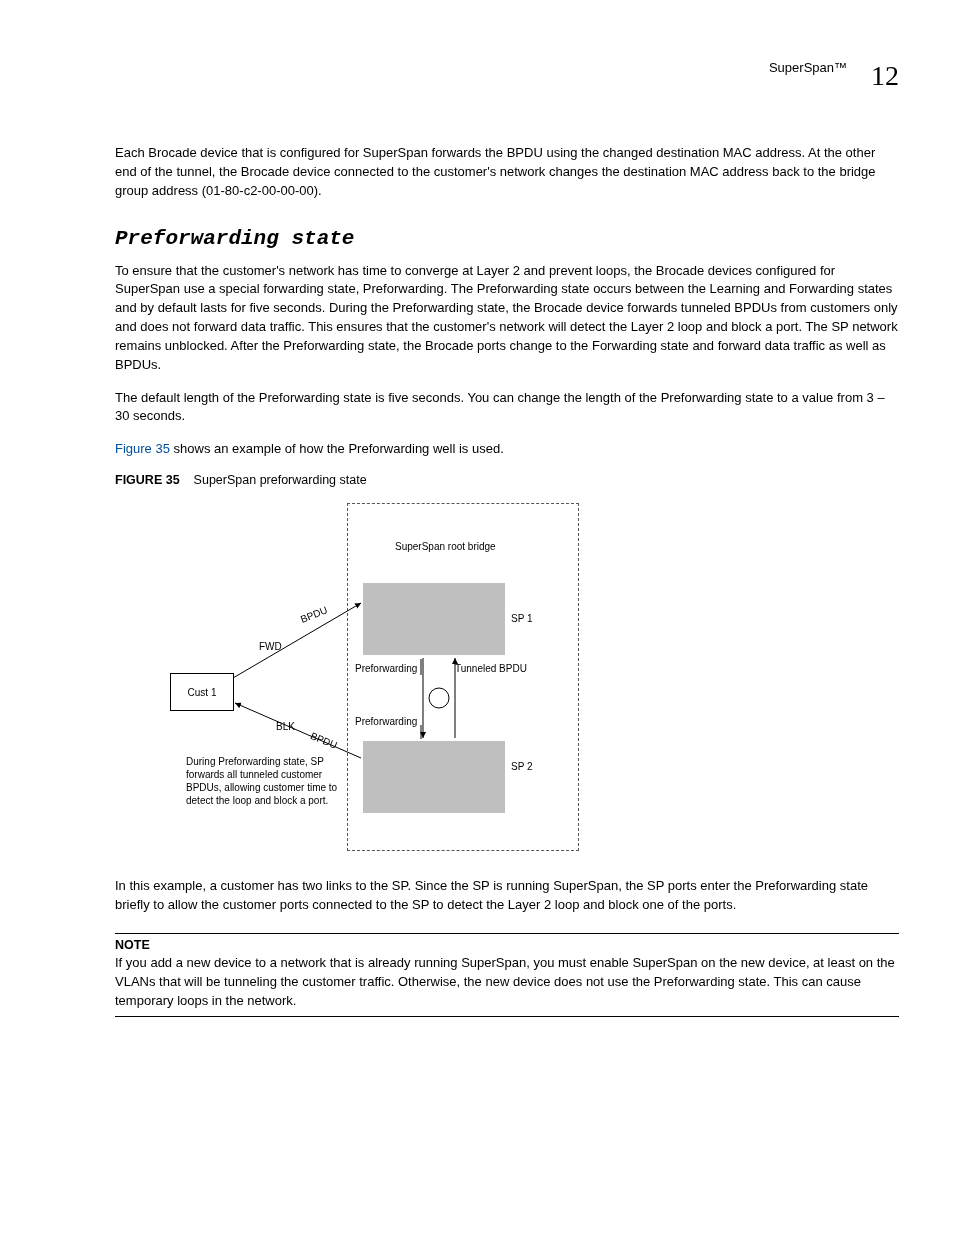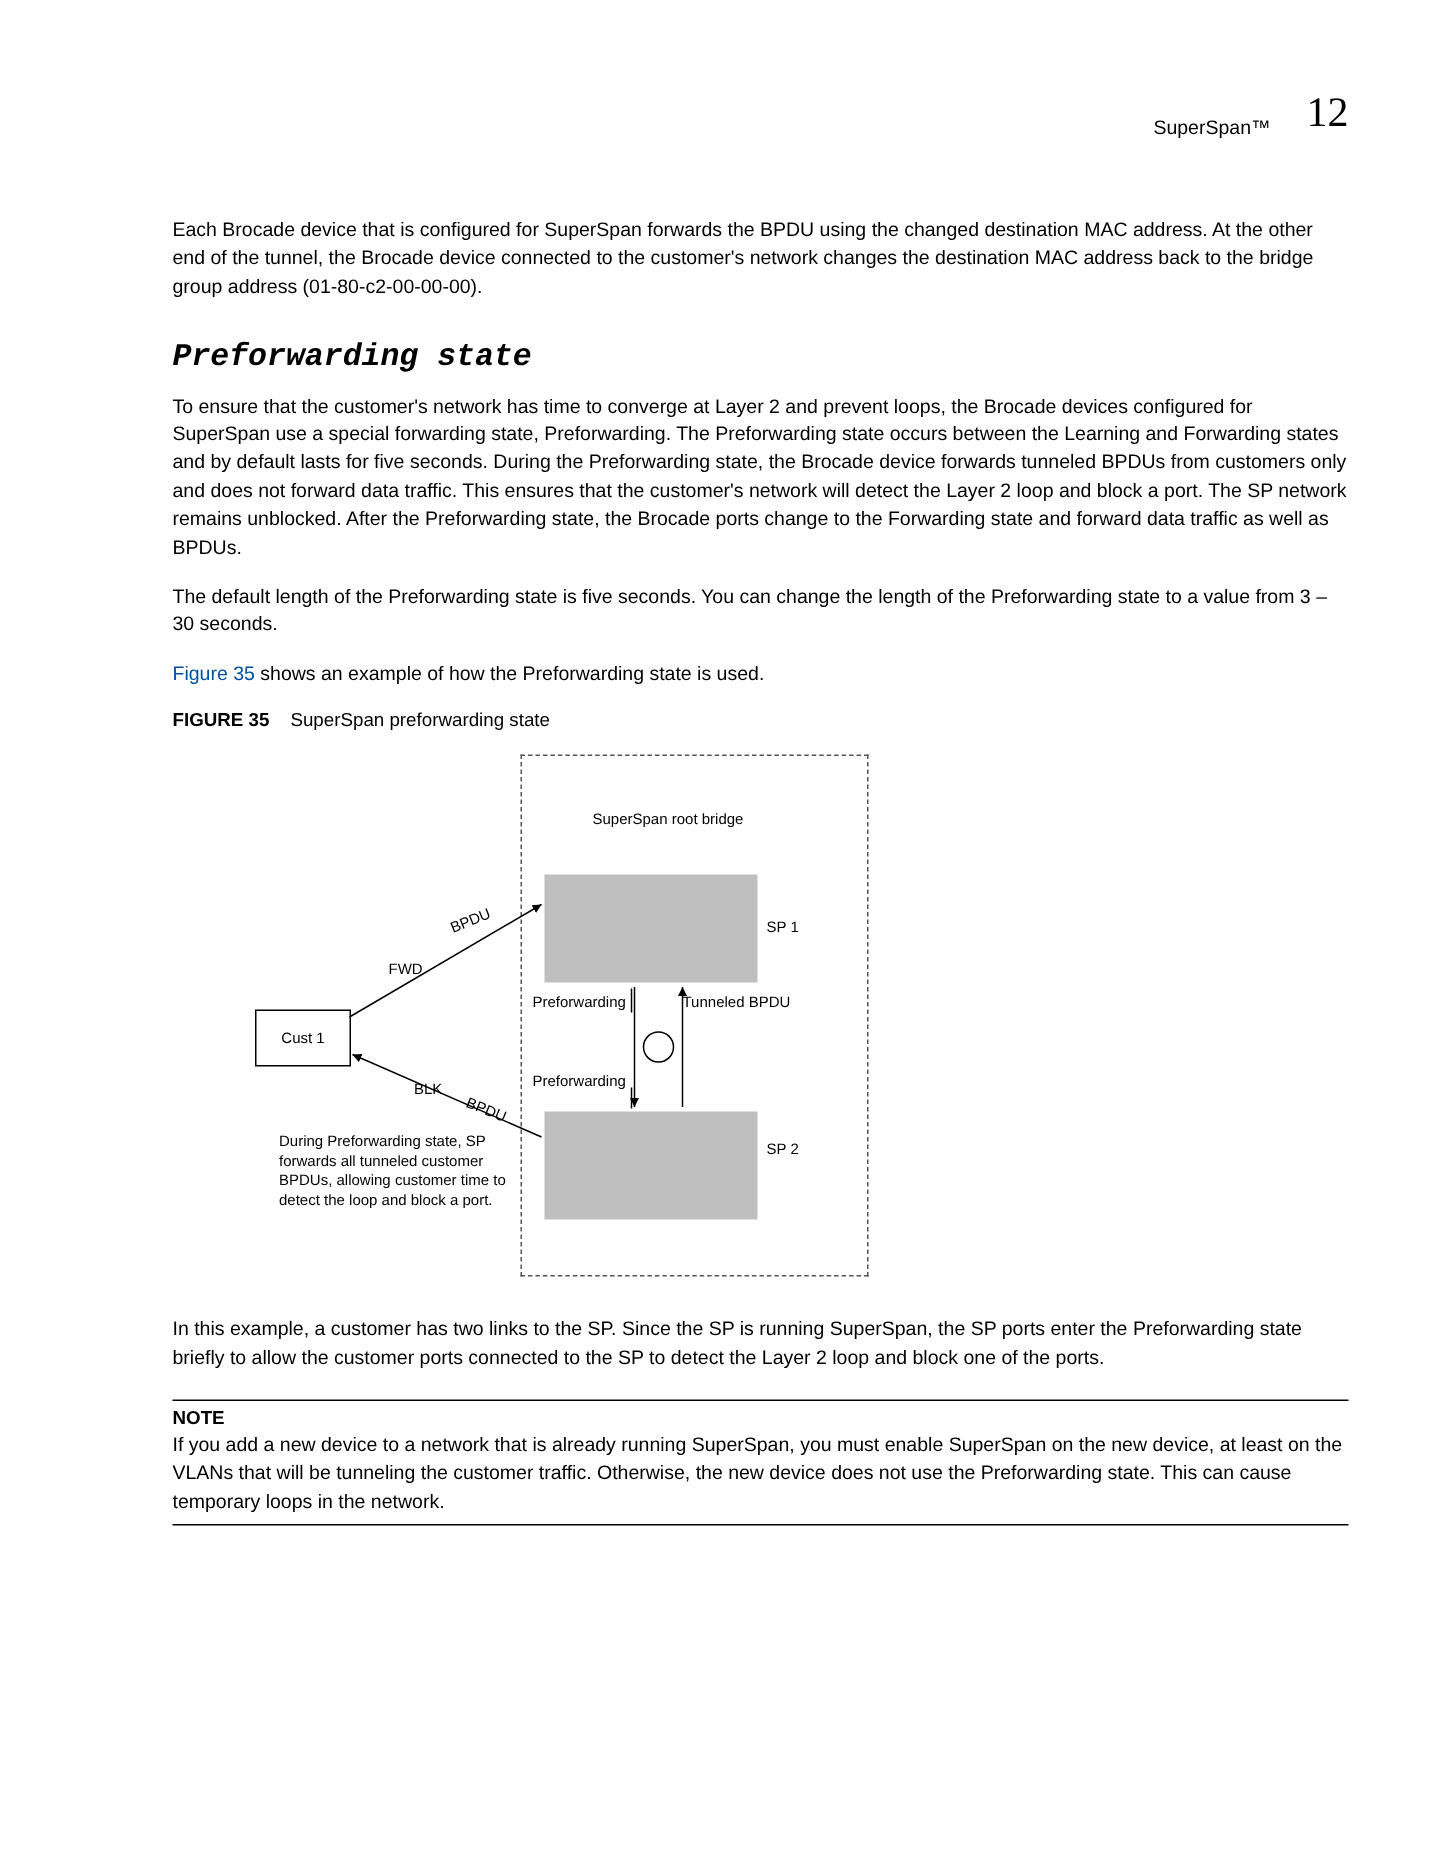--- a/index.html
+++ b/index.html
@@ -11,21 +11,21 @@
     background: #fff;
     width: 954px;
   }
   .page {
     padding: 60px 55px 60px 115px;
     box-sizing: border-box;
   }
   .hdr {
     display: flex;
     justify-content: flex-end;
-    align-items: flex-end;
+    align-items: flex-start;
     gap: 24px;
     margin-bottom: 52px;
   }
   .hdr-topic { font-size: 13px; }
   .hdr-num   { font-size: 28px; font-family: Georgia, 'Times New Roman', serif; }
   .para {
     line-height: 1.45;
     margin: 0 0 14px 0;
   }
   .h2 {
@@ -105,21 +105,21 @@
     <span class="hdr-num">12</span>
   </div>
 
   <p class="para">Each Brocade device that is configured for SuperSpan forwards the BPDU using the changed destination MAC address.  At the other end of the tunnel, the Brocade device connected to the customer's network changes the destination MAC address back to the bridge group address (01-80-c2-00-00-00).</p>
 
   <div class="h2">Preforwarding state</div>
 
   <p class="para">To ensure that the customer's network has time to converge at Layer 2 and prevent loops, the Brocade devices configured for SuperSpan use a special forwarding state, Preforwarding.  The Preforwarding state occurs between the Learning and Forwarding states and by default lasts for five seconds.  During the Preforwarding state, the Brocade device forwards tunneled BPDUs from customers only and does not forward data traffic.  This ensures that the customer's network will detect the Layer 2 loop and block a port.  The SP network remains unblocked.  After the Preforwarding state, the Brocade ports change to the Forwarding state and forward data traffic as well as BPDUs.</p>
   <p class="para">The default length of the Preforwarding state is five seconds.  You can change the length of the Preforwarding state to a value from 3 – 30 seconds.</p>
   <p class="para">
-    <span class="figref">Figure 35</span><span> shows an example of how the Preforwarding state is used.</span>
+    <span class="figref">Figure 35</span><span> shows an example of how the Preforwarding well is used.</span>
   </p>
 
   <div class="figcap">
     <b>FIGURE 35</b><span>SuperSpan preforwarding state</span>
   </div>
 
   <div class="diagram">
     <div class="dashed-box"></div>
 
     <div class="gbox sp1"></div>

